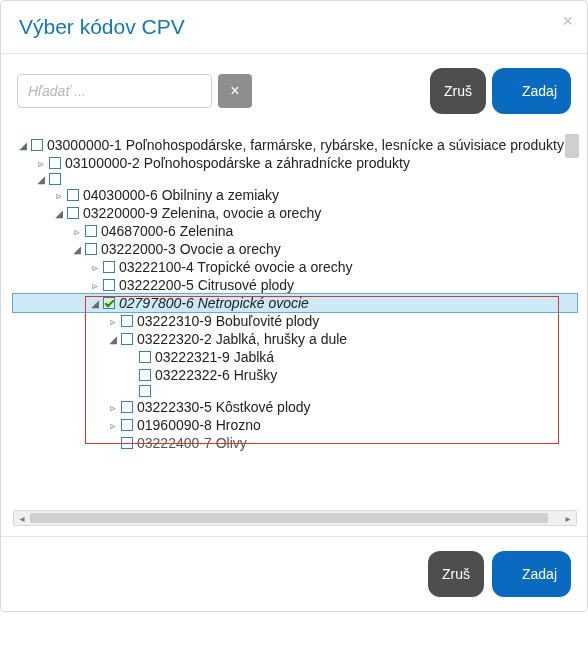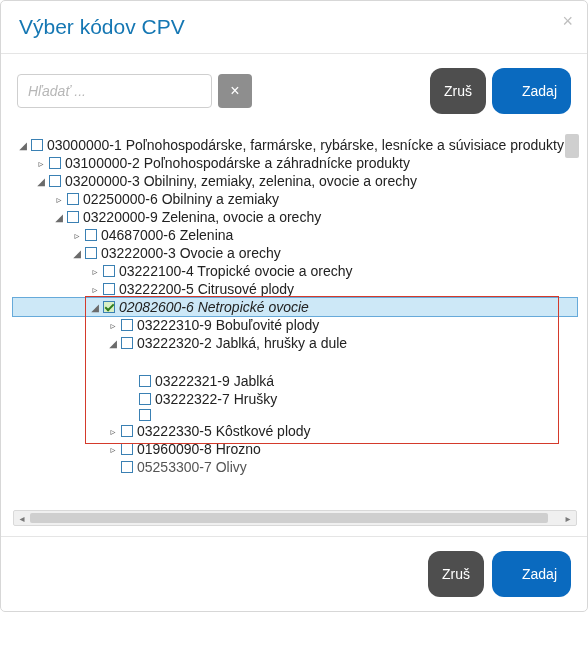--- a/index.html
+++ b/index.html
@@ -220,26 +220,25 @@
             <span class="label">03000000-1 Poľnohospodárske, farmárske, rybárske, lesnícke a súvisiace produkty</span>
           </div>
           <div class="node" style="padding-left: 22px;">
             <span class="twisty">▹</span>
             <span class="cb"></span>
             <span class="label">03100000-2 Poľnohospodárske a záhradnícke produkty</span>
           </div>
           <div class="node" style="padding-left: 22px;">
             <span class="twisty">◢</span>
             <span class="cb"></span>
-            <span class="label">03200000-3 Obilniny, zemiaky, zelenina, ovocie a orechy</span>
           </div>
           <div class="node" style="padding-left: 40px;">
             <span class="twisty">▹</span>
             <span class="cb"></span>
-            <span class="label">02250000-6 Obilniny a zemiaky</span>
+            <span class="label">04030000-6 Obilniny a zemiaky</span>
           </div>
           <div class="node" style="padding-left: 40px;">
             <span class="twisty">◢</span>
             <span class="cb"></span>
             <span class="label">03220000-9 Zelenina, ovocie a orechy</span>
           </div>
           <div class="node" style="padding-left: 58px;">
             <span class="twisty">▹</span>
             <span class="cb"></span>
             <span class="label">04687000-6 Zelenina</span>
@@ -255,60 +254,60 @@
             <span class="label">03222100-4 Tropické ovocie a orechy</span>
           </div>
           <div class="node" style="padding-left: 76px;">
             <span class="twisty">▹</span>
             <span class="cb"></span>
             <span class="label">03222200-5 Citrusové plody</span>
           </div>
           <div class="node selected" style="padding-left: 76px;">
             <span class="twisty">◢</span>
             <span class="cb checked"></span>
-            <span class="label">02082600-6 Netropické ovocie</span>
+            <span class="label">02797800-6 Netropické ovocie</span>
           </div>
           <div class="node" style="padding-left: 94px;">
             <span class="twisty">▹</span>
             <span class="cb"></span>
             <span class="label">03222310-9 Bobuľovité plody</span>
           </div>
           <div class="node" style="padding-left: 94px;">
             <span class="twisty">◢</span>
             <span class="cb"></span>
             <span class="label">03222320-2 Jablká, hrušky a dule</span>
-          </div>
-          <div class="node" style="padding-left: 112px; margin-top: 20px;">
-            <span class="twisty empty">▹</span>
-            <span class="cb"></span>
-            <span class="label">03222321-9 Jablká</span>
           </div>
           <div class="node" style="padding-left: 112px;">
             <span class="twisty empty">▹</span>
             <span class="cb"></span>
-            <span class="label">03222322-7 Hrušky</span>
+            <span class="label">03222321-9 Jablká</span>
           </div>
           <div class="node" style="padding-left: 112px;">
             <span class="twisty empty">▹</span>
             <span class="cb"></span>
+            <span class="label">03222322-6 Hrušky</span>
+          </div>
+          <div class="node" style="padding-left: 112px;">
+            <span class="twisty empty">▹</span>
+            <span class="cb"></span>
           </div>
           <div class="node" style="padding-left: 94px;">
             <span class="twisty">▹</span>
             <span class="cb"></span>
             <span class="label">03222330-5 Kôstkové plody</span>
           </div>
           <div class="node" style="padding-left: 94px;">
             <span class="twisty">▹</span>
             <span class="cb"></span>
             <span class="label">01960090-8 Hrozno</span>
           </div>
           <div class="node last-cut" style="padding-left: 94px;">
             <span class="twisty empty">▹</span>
             <span class="cb"></span>
-            <span class="label">05253300-7 Olivy</span>
+            <span class="label">03222400-7 Olivy</span>
           </div>
         </div>
       <div class="highlight-box" id="red-box" style="left: 74px; top: 164px; width: 474px; height: 148px;"></div>
     </div>
     <div class="hscroll-bar">
       <span class="hscroll-arrow l">◂</span>
       <div class="hscroll-thumb"></div>
       <span class="hscroll-arrow r">▸</span>
     </div>
   </div>

